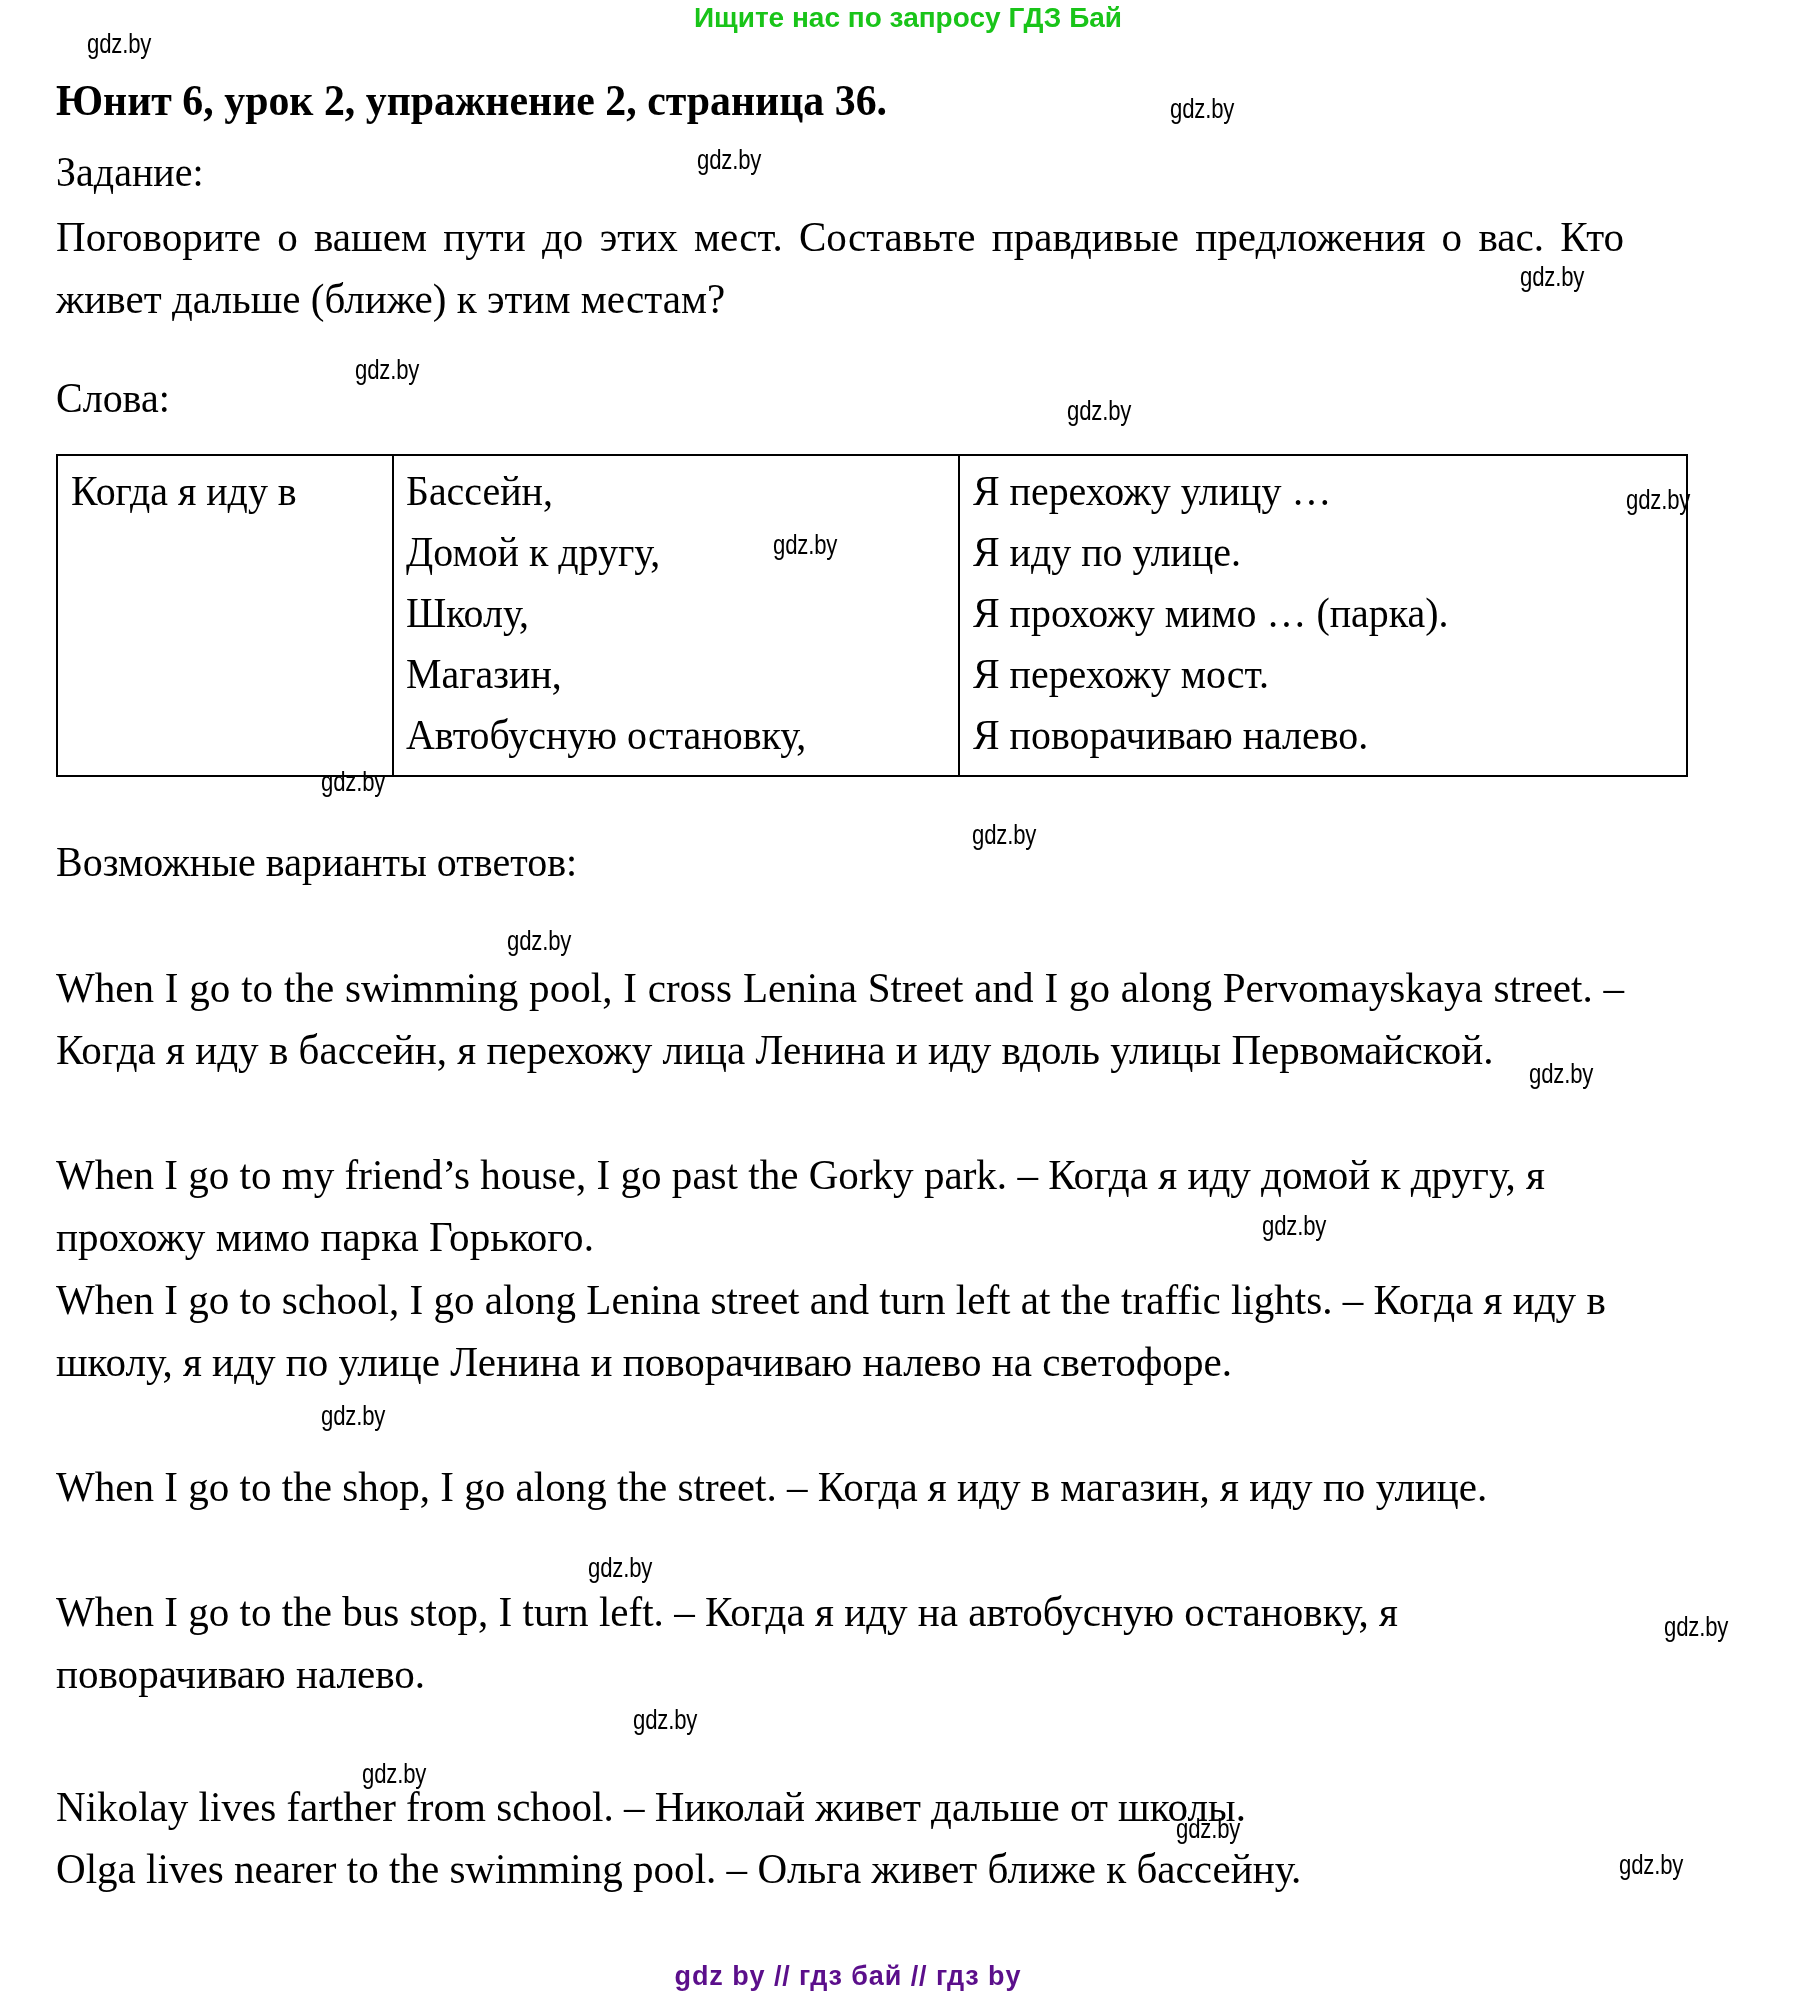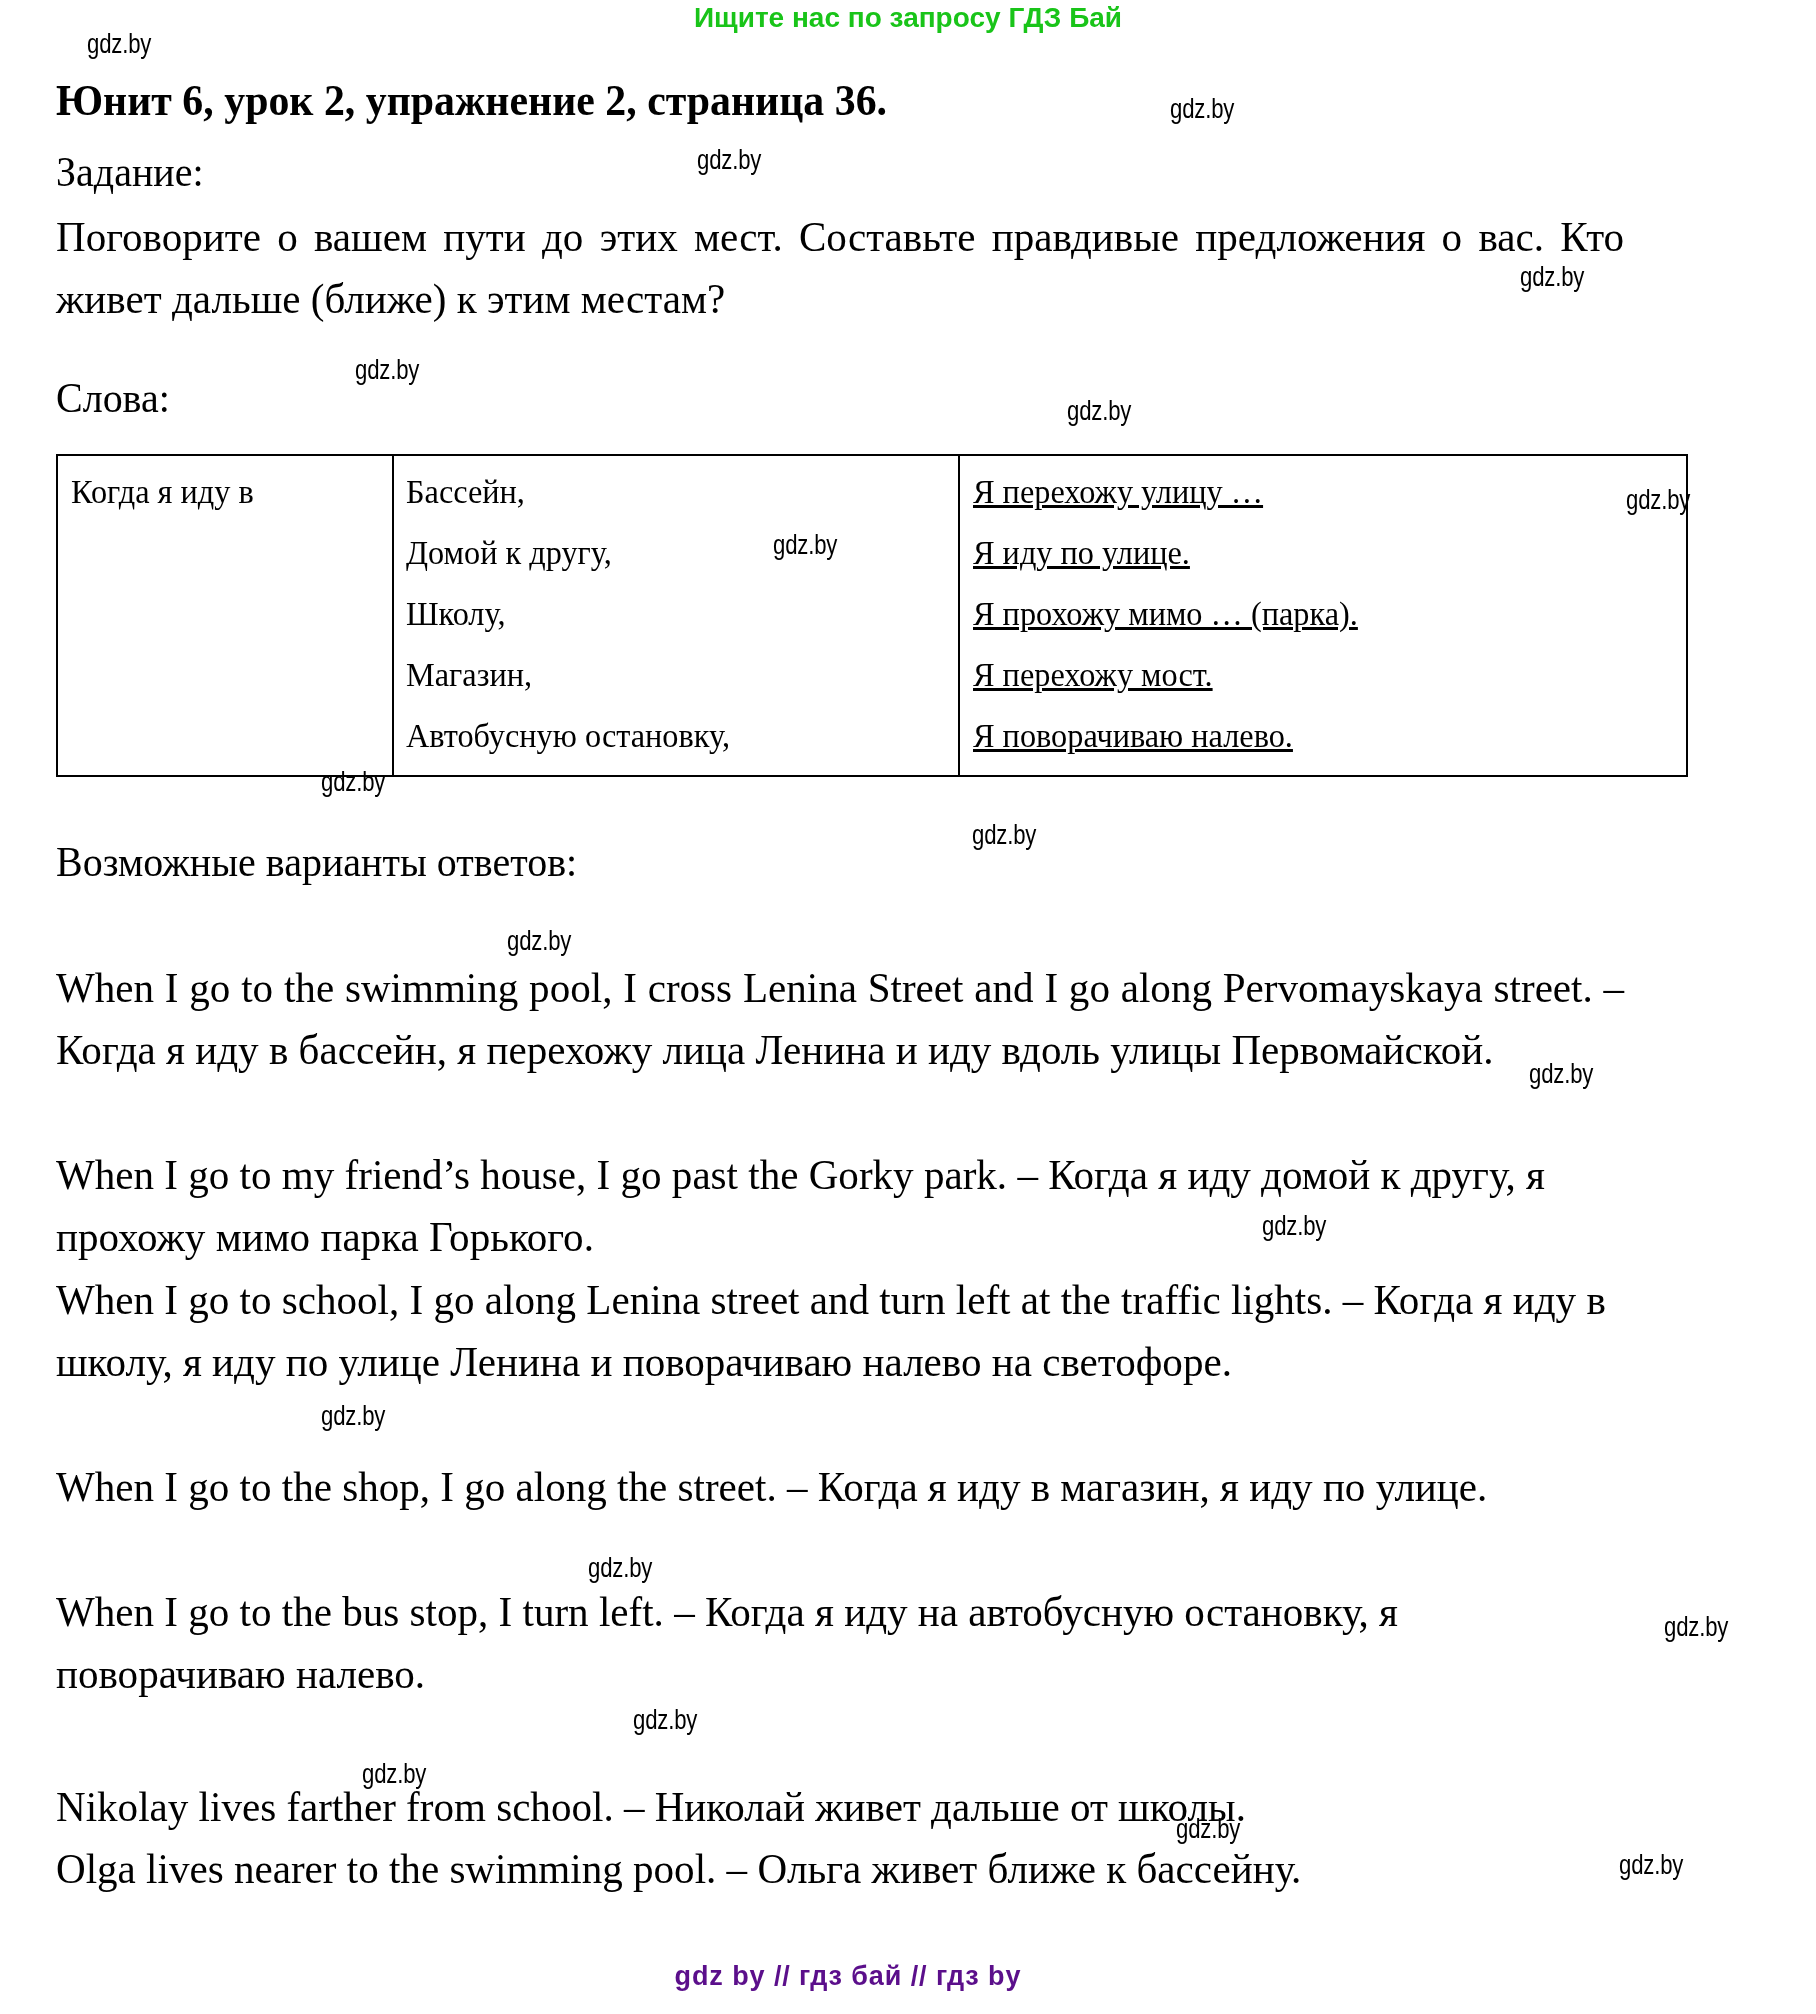--- a/index.html
+++ b/index.html
@@ -97,26 +97,26 @@
     left: 56px;
     top: 454px;
     width: 1559px;
     border-collapse: collapse;
     table-layout: fixed;
   }
   #words-table td {
     border: 2.7px solid #000000;
     vertical-align: top;
     padding: 5.4px 9px 9px 12.7px;
-    font-size: 34px;
+    font-size: 42px;
     line-height: 61px;
   }
   #words-table td.c1 { width: 312px; }
   #words-table td.c2 { width: 543px; margin-left: 39px; }
-  #words-table td.c3 { width: 704px; text-decoration: underline; }
+  #words-table td.c3 { width: 704px; }
   .cellline { white-space: nowrap; transform: scaleX(0.95); transform-origin: left top; }
 </style>
 </head>
 <body>
 
 <div id="page">
 
   <div class="promo" style="color: rgb(25, 196, 25);">Ищите нас по запросу ГДЗ Бай</div>
 
   <div id="watermark-layer">

